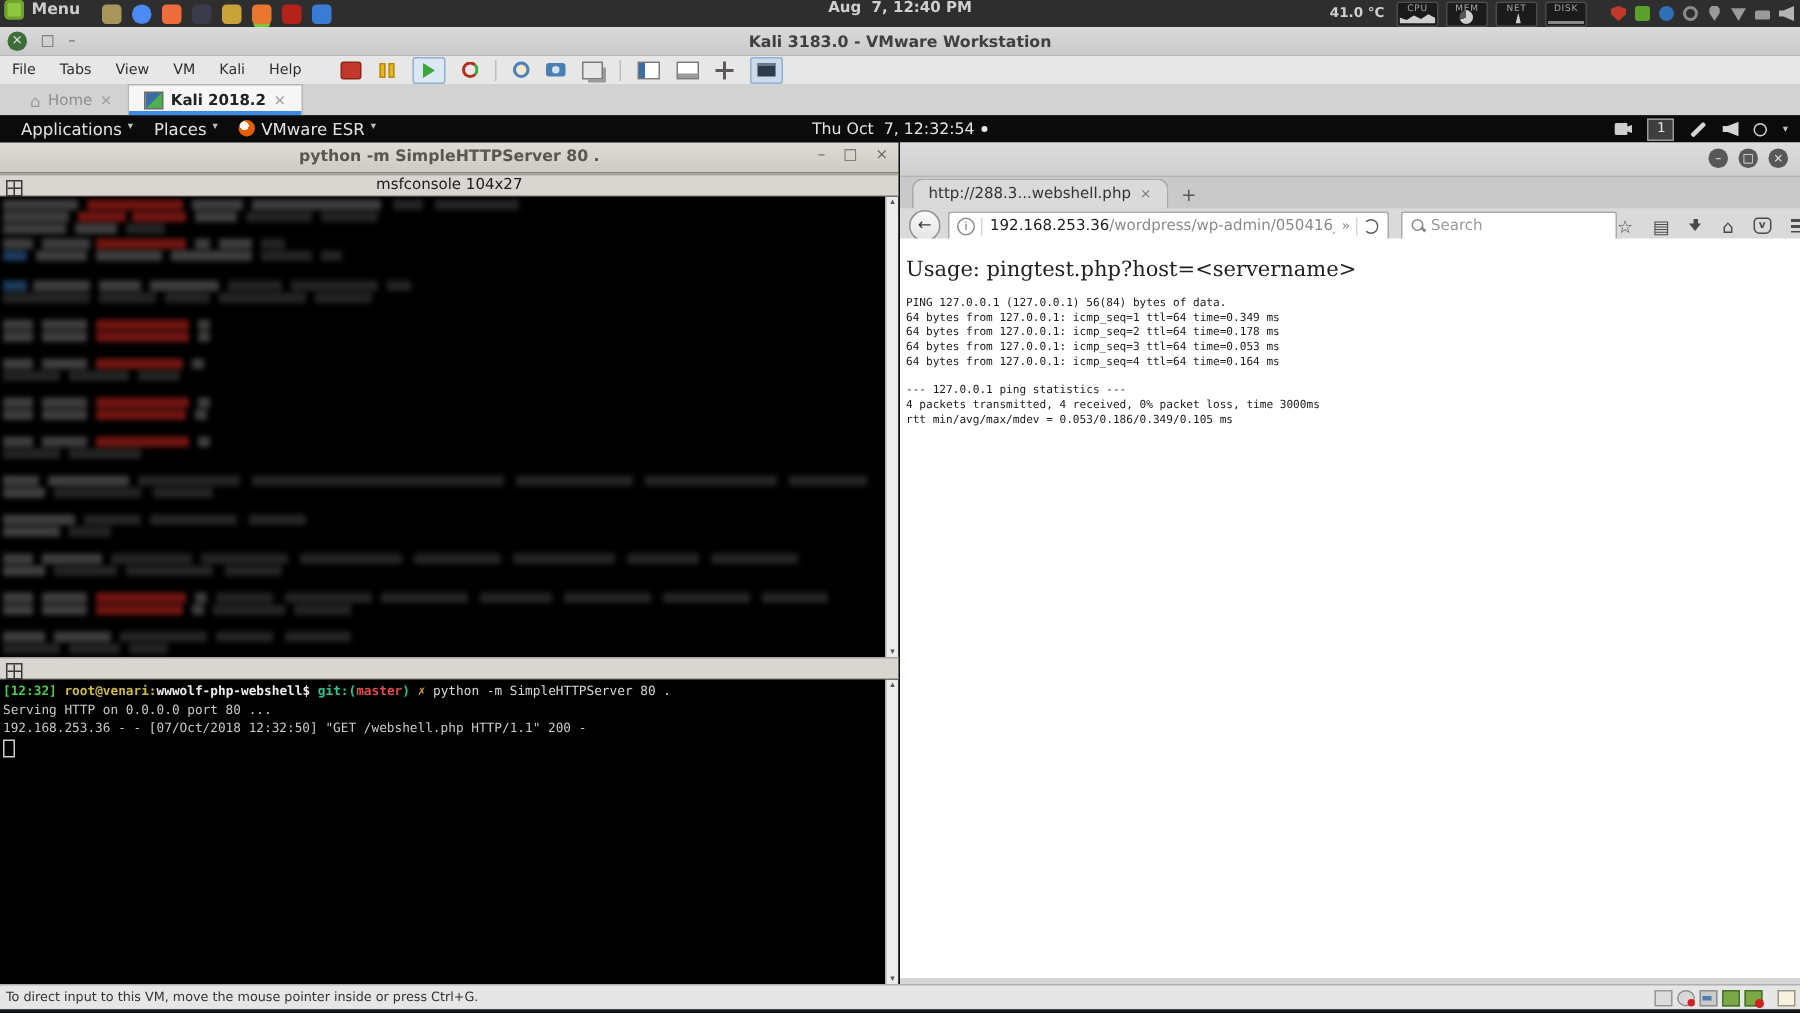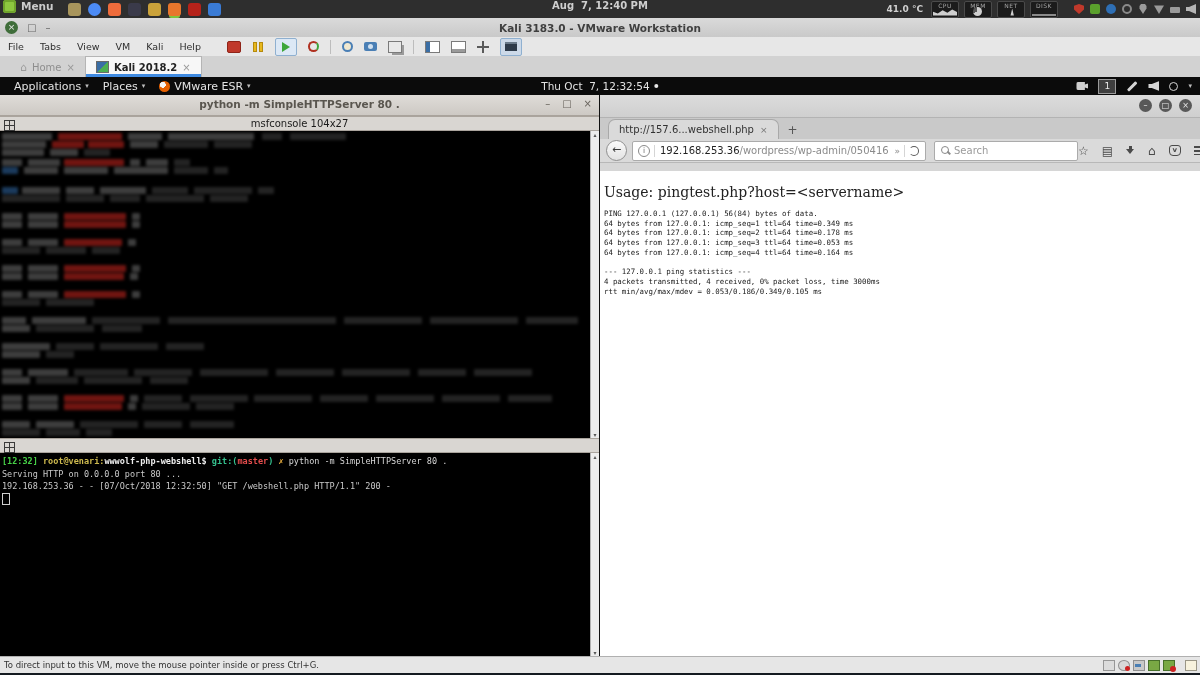--- a/index.html
+++ b/index.html
@@ -68,21 +68,21 @@
   #vm-tabrow{position:absolute;left:0;top:56px;width:1200px;height:21px;background:#d2d2d2;display:flex;align-items:flex-end;padding-left:10px;box-sizing:border-box;}
   .vtab{height:20px;display:flex;align-items:center;gap:5px;padding:0 10px;font-size:10px;color:#8e8e8e;}
   .vtab.active{background:#f7f7f7;color:#222;font-weight:bold;box-shadow:inset 0 -3px 0 #3f8ae0;border:1px solid #b5b5b5;border-bottom:none;}
   .vtab-home{font-size:11px;color:#9a9a9a;}
   .vtab-thumb{width:11px;height:10px;border:1px solid #6a6a6a;background:linear-gradient(135deg,#3a6ea5 0 50%,#4caf50 50% 100%);}
   .vtab-close{font-size:10px;color:#9a9a9a;font-weight:normal;}
 
   
   #vm-screen{position:absolute;left:0;top:77px;width:1200px;height:579px;background:#101010;}
   #kali-panel{position:absolute;left:0;top:0;width:1200px;height:18px;background:#0b0b0b;color:#e3e3e3;font-size:11px;display:flex;align-items:center;}
-  .kp-item{display:flex;align-items:center;gap:4px;margin-left:14px;}
+  .kp-item{display:flex;align-items:flex-start;gap:4px;margin-left:14px;}
   .kp-caret{font-size:7px;color:#bdbdbd;}
   .ff-ball{width:11px;height:11px;border-radius:50%;background:radial-gradient(circle at 35% 35%,#f5f5f5 0 28%,#e66000 30% 100%);}
   #kali-clock{position:absolute;left:50%;transform:translateX(-50%);display:flex;align-items:center;gap:5px;font-size:10.5px;white-space:pre;}
   .kp-dot{width:4px;height:4px;border-radius:50%;background:#e8e8e8;}
   #kali-right{margin-left:auto;display:flex;align-items:center;gap:10px;padding-right:8px;}
   .cam{width:12px;height:8px;background:#cfcfcf;border-radius:2px;clip-path:polygon(0 0,70% 0,70% 30%,100% 15%,100% 85%,70% 70%,70% 100%,0 100%);}
   .ws-box{width:16px;height:13px;border:1px solid #9a9a9a;background:#3f3f3f;color:#e8e8e8;font-size:9px;text-align:center;line-height:13px;}
   .pencil{width:12px;height:2.5px;background:#d5d5d5;transform:rotate(-45deg);border-radius:1px;}
   .kvol{width:11px;height:10px;background:#d5d5d5;clip-path:polygon(0 30%,30% 30%,100% 0,100% 100%,30% 70%,0 70%);}
   .power{width:9px;height:9px;border:1.5px solid #d5d5d5;border-radius:50%;box-sizing:border-box;}
@@ -132,21 +132,21 @@
   .mag:after{content:"";position:absolute;left:5px;top:5px;width:4px;height:1.5px;background:#8a8a8a;transform:rotate(45deg);}
   #ff-search{border:none;outline:none;flex:1;font-size:10px;font-family:"DejaVu Sans",sans-serif;color:#333;padding:0 4px;min-width:0;background:transparent;}
   #ff-search::placeholder{color:#9a9a9a;}
   #nav-ics{display:flex;align-items:center;margin-left:auto;gap:13px;padding-right:4px;color:#4a4a4a;}
   .nv{font-size:12px;line-height:12px;}
   .dl-icon{width:9px;height:10px;position:relative;}
   .dl-icon:before{content:"";position:absolute;left:2.5px;top:0;width:3px;height:4px;background:#4a4a4a;}
   .dl-icon:after{content:"";position:absolute;left:0;top:3px;border-left:4.5px solid transparent;border-right:4.5px solid transparent;border-top:5px solid #4a4a4a;}
   .pocket-icon{width:10px;height:9px;border:1.5px solid #4a4a4a;border-radius:3px 3px 4px 4px;font-size:7px;line-height:8px;text-align:center;color:#4a4a4a;font-weight:bold;}
   .hbg{width:11px;height:9px;background:linear-gradient(#4a4a4a 0 0) 0 0/100% 2px no-repeat,linear-gradient(#4a4a4a 0 0) 0 4px/100% 2px no-repeat,linear-gradient(#4a4a4a 0 0) 0 8px/100% 2px no-repeat;}
-  #ff-content{position:absolute;left:0;top:76px;width:100%;height:493px;background:#fff;overflow:hidden;}
+  #ff-content{position:absolute;left:0;top:64px;width:100%;height:493px;background:#fff;overflow:hidden;}
   #page-heading{font-family:"DejaVu Serif",serif;font-size:14px;color:#222;padding:13px 0 0 4px;}
   .mono{font-family:"DejaVu Sans Mono",monospace;font-size:7.4px;color:#1a1a1a;white-space:pre;}
   #result-line{padding:22px 0 0 4px;}
   #ping-block{padding:9px 0 0 4px;}
   .ping-line{line-height:9.7px;height:9.7px;}
 
   
   #vm-statusbar{position:absolute;left:0;top:656px;width:1200px;height:17px;background:#e6e6e6;border-top:1px solid #b0b0b0;display:flex;align-items:center;box-sizing:border-box;font-size:8.5px;color:#333;}
   #status-text{padding-left:4px;}
   #status-icons{margin-left:auto;display:flex;align-items:center;gap:3px;padding-right:3px;}
@@ -455,21 +455,21 @@
     <div id="firefox">
       <div id="ff-titlebar">
         <div class="ff-btns">
           <span class="ff-cbtn">–</span>
           <span class="ff-cbtn">□</span>
           <span class="ff-cbtn">×</span>
         </div>
       </div>
       <div id="ff-tabbar">
         <div id="ff-tab">
-          <span>http://157.6...webshell.php</span>
+          <span>http://288.3...webshell.php</span>
           <span id="ff-tab-close">×</span>
         </div>
         <span id="ff-newtab">+</span>
       </div>
       <div id="ff-navbar">
         <span id="ff-back">←</span>
         <div id="ff-urlbox">
           <span class="circle-i">i</span>
           <span class="url-sep"></span>
           <span id="url-text"><span id="url-host">192.168.253.36</span><span id="url-path">/wordpress/wp-admin/050416_backup.php?hc</span></span>

